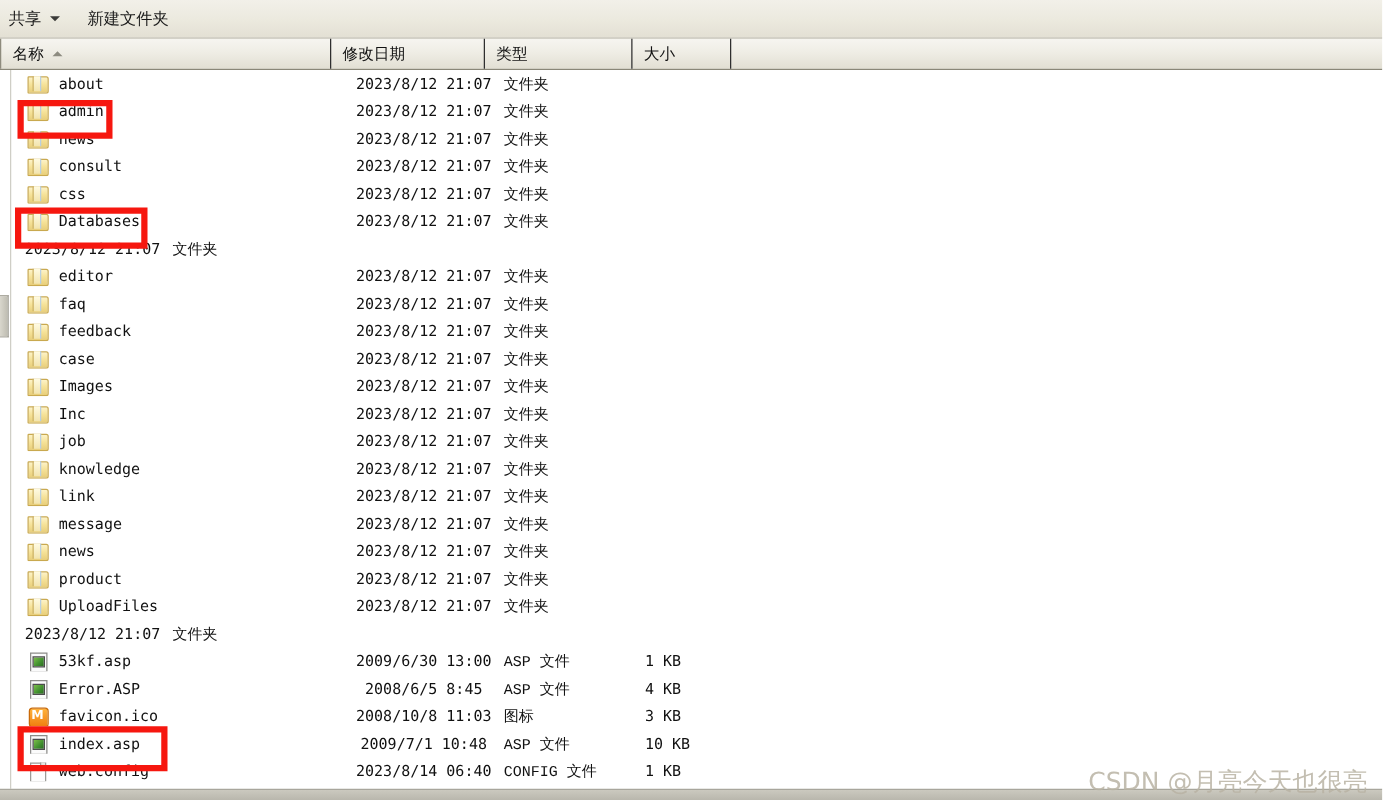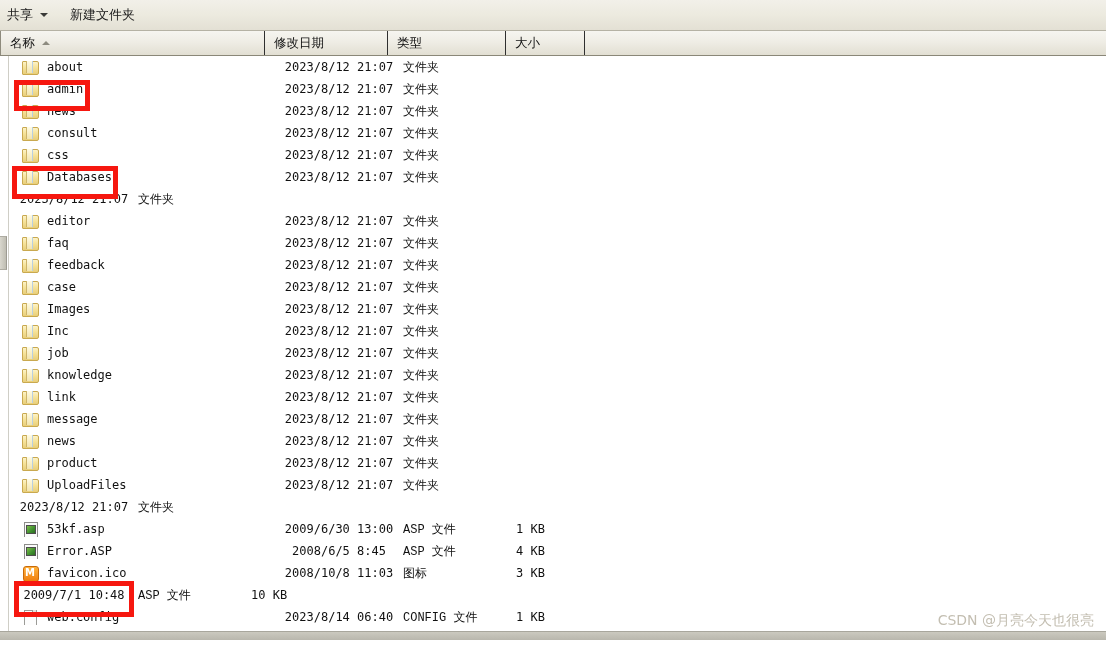--- a/index.html
+++ b/index.html
@@ -238,21 +238,21 @@
     left: 0; top: 640px;
     width: 1106px; height: 8px;
     background: #ffffff;
   }
 
   
   .watermark {
     position: absolute;
     right: 12px; top: 612px;
     font-family: "DejaVu Sans", sans-serif;
-    font-size: 14px;
+    font-size: 20px;
     color: #b9b3a4;
     opacity: .85;
     white-space: nowrap;
     pointer-events: none;
   }
 </style>
 </head>
 <body>
 
 <div id="screen">
@@ -491,20 +491,24 @@
       <div class="row">
         <div class="cell-name">
           <span class="ico ico-icon"></span>
           <span class="nm">favicon.ico</span>
         </div>
         <div class="cell-date">2008/10/8 11:03</div>
         <div class="cell-type">图标</div>
         <div class="cell-size">3 KB</div>
       </div>
       <div class="row">
+        <div class="cell-name">
+          <span class="ico ico-asp"></span>
+          <span class="nm">index.asp</span>
+        </div>
         <div class="cell-date">2009/7/1 10:48</div>
         <div class="cell-type">ASP 文件</div>
         <div class="cell-size">10 KB</div>
       </div>
       <div class="row">
         <div class="cell-name">
           <span class="ico ico-doc"></span>
           <span class="nm">web.config</span>
         </div>
         <div class="cell-date">2023/8/14 06:40</div>

